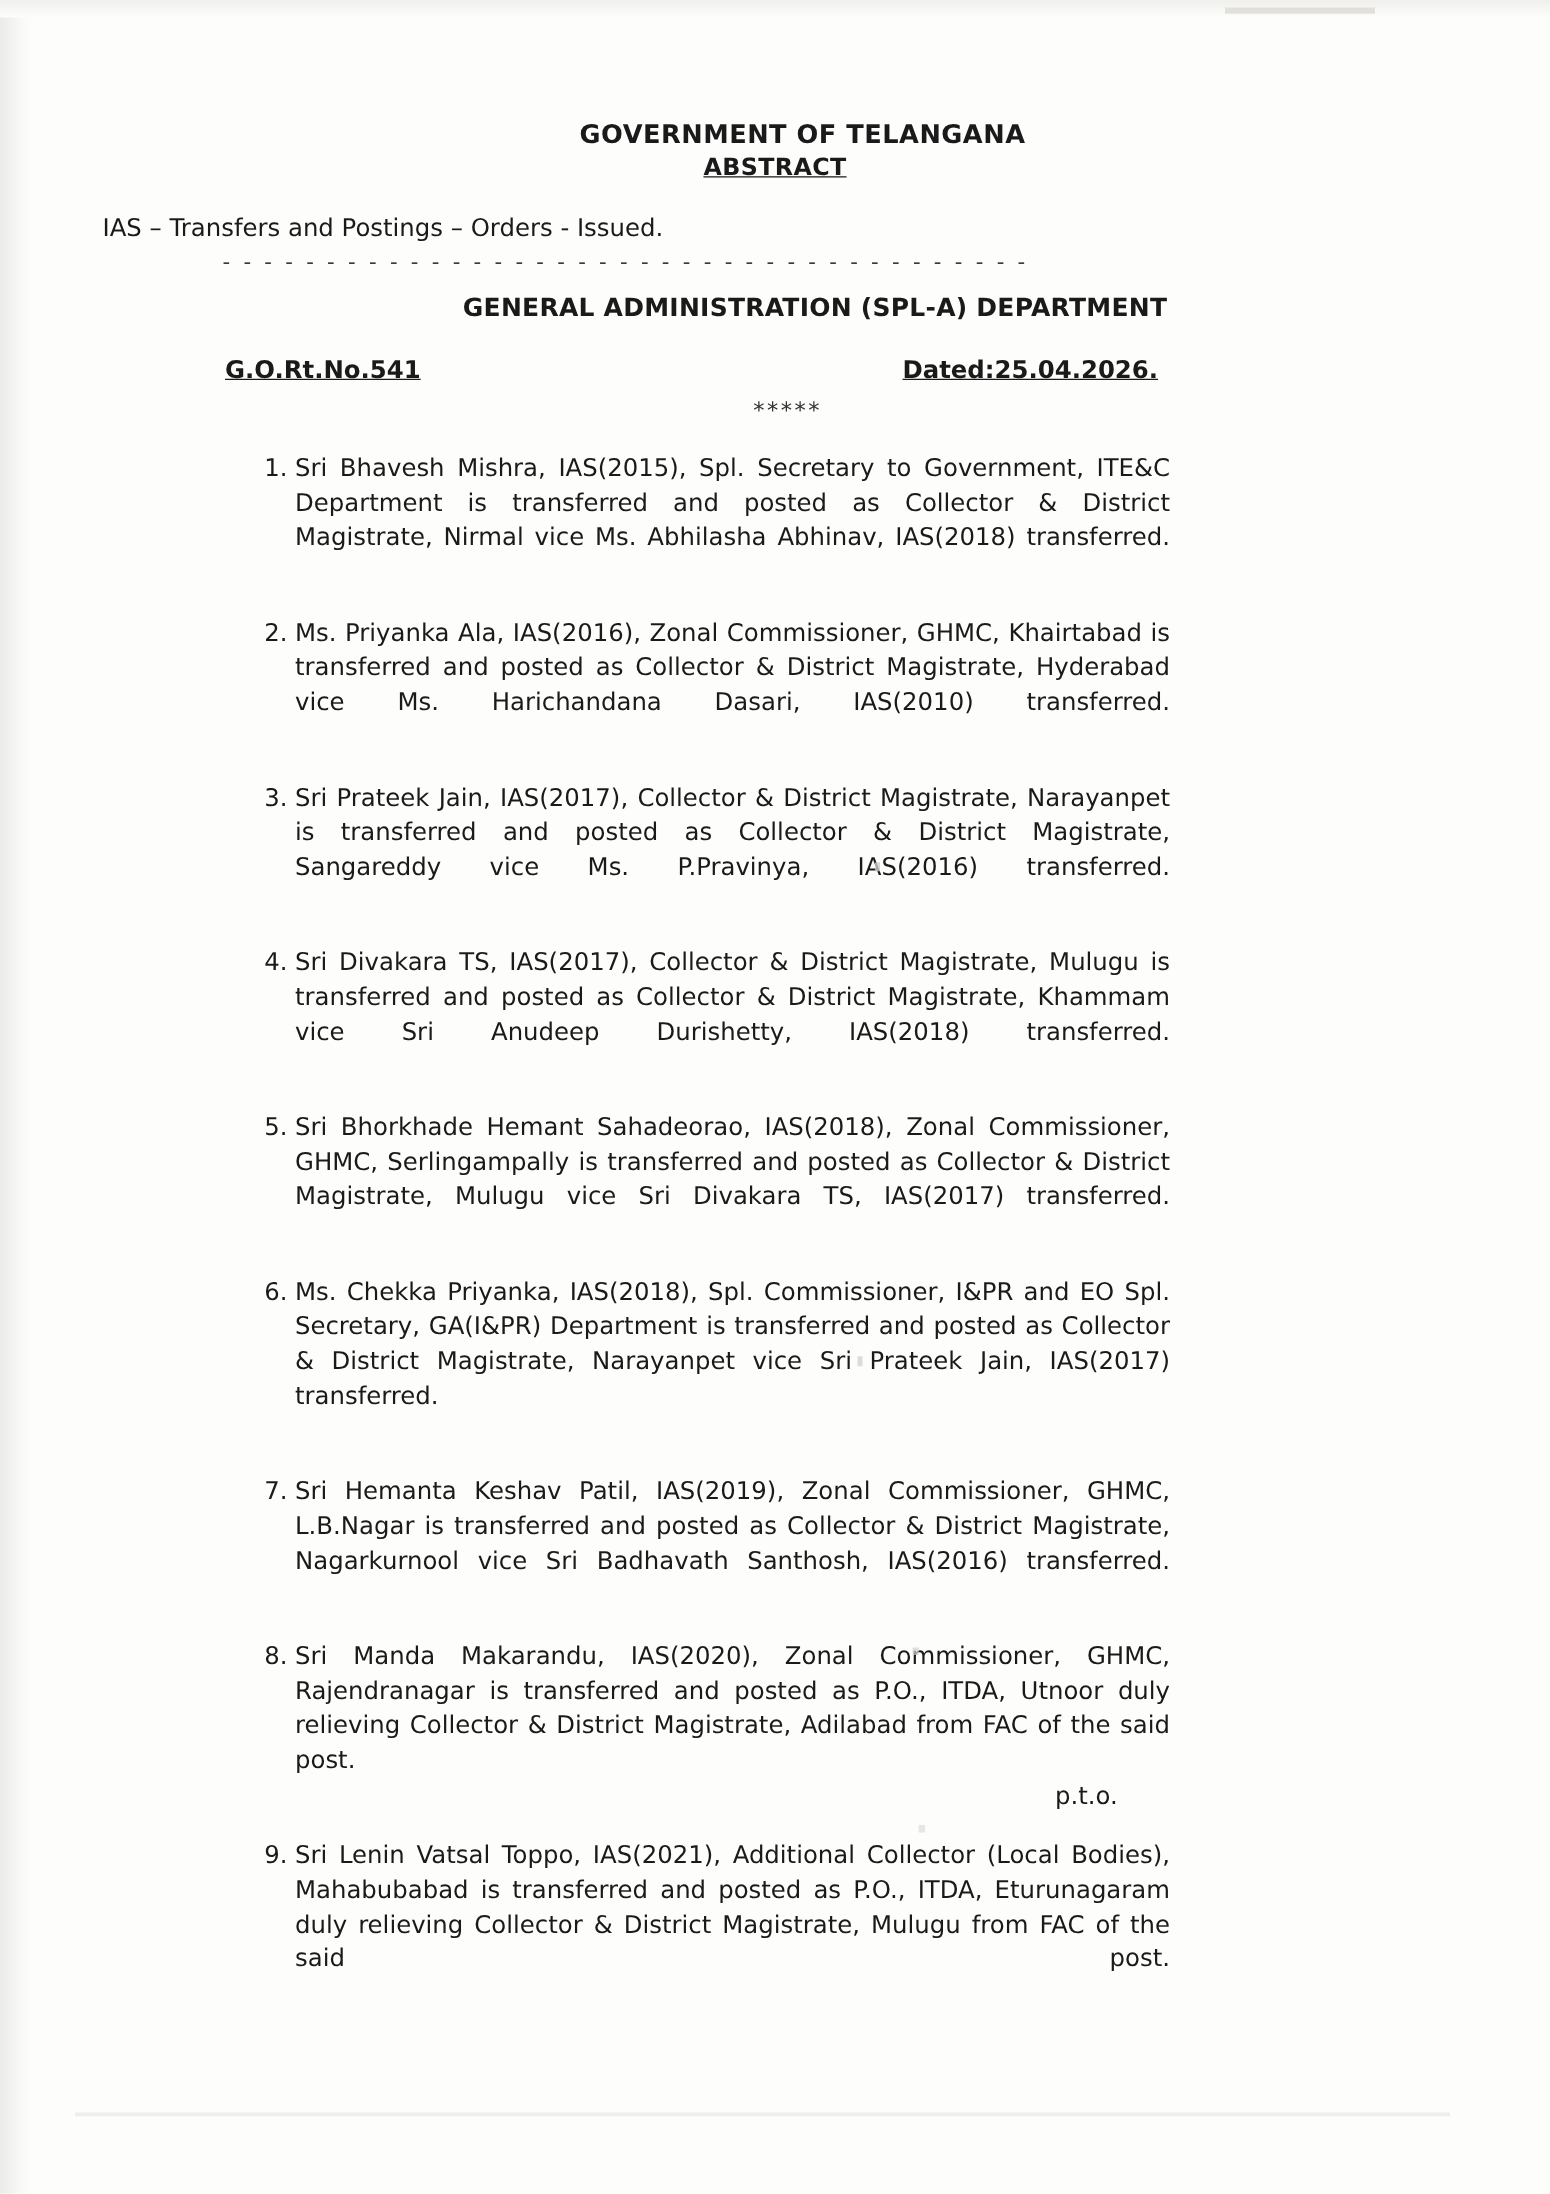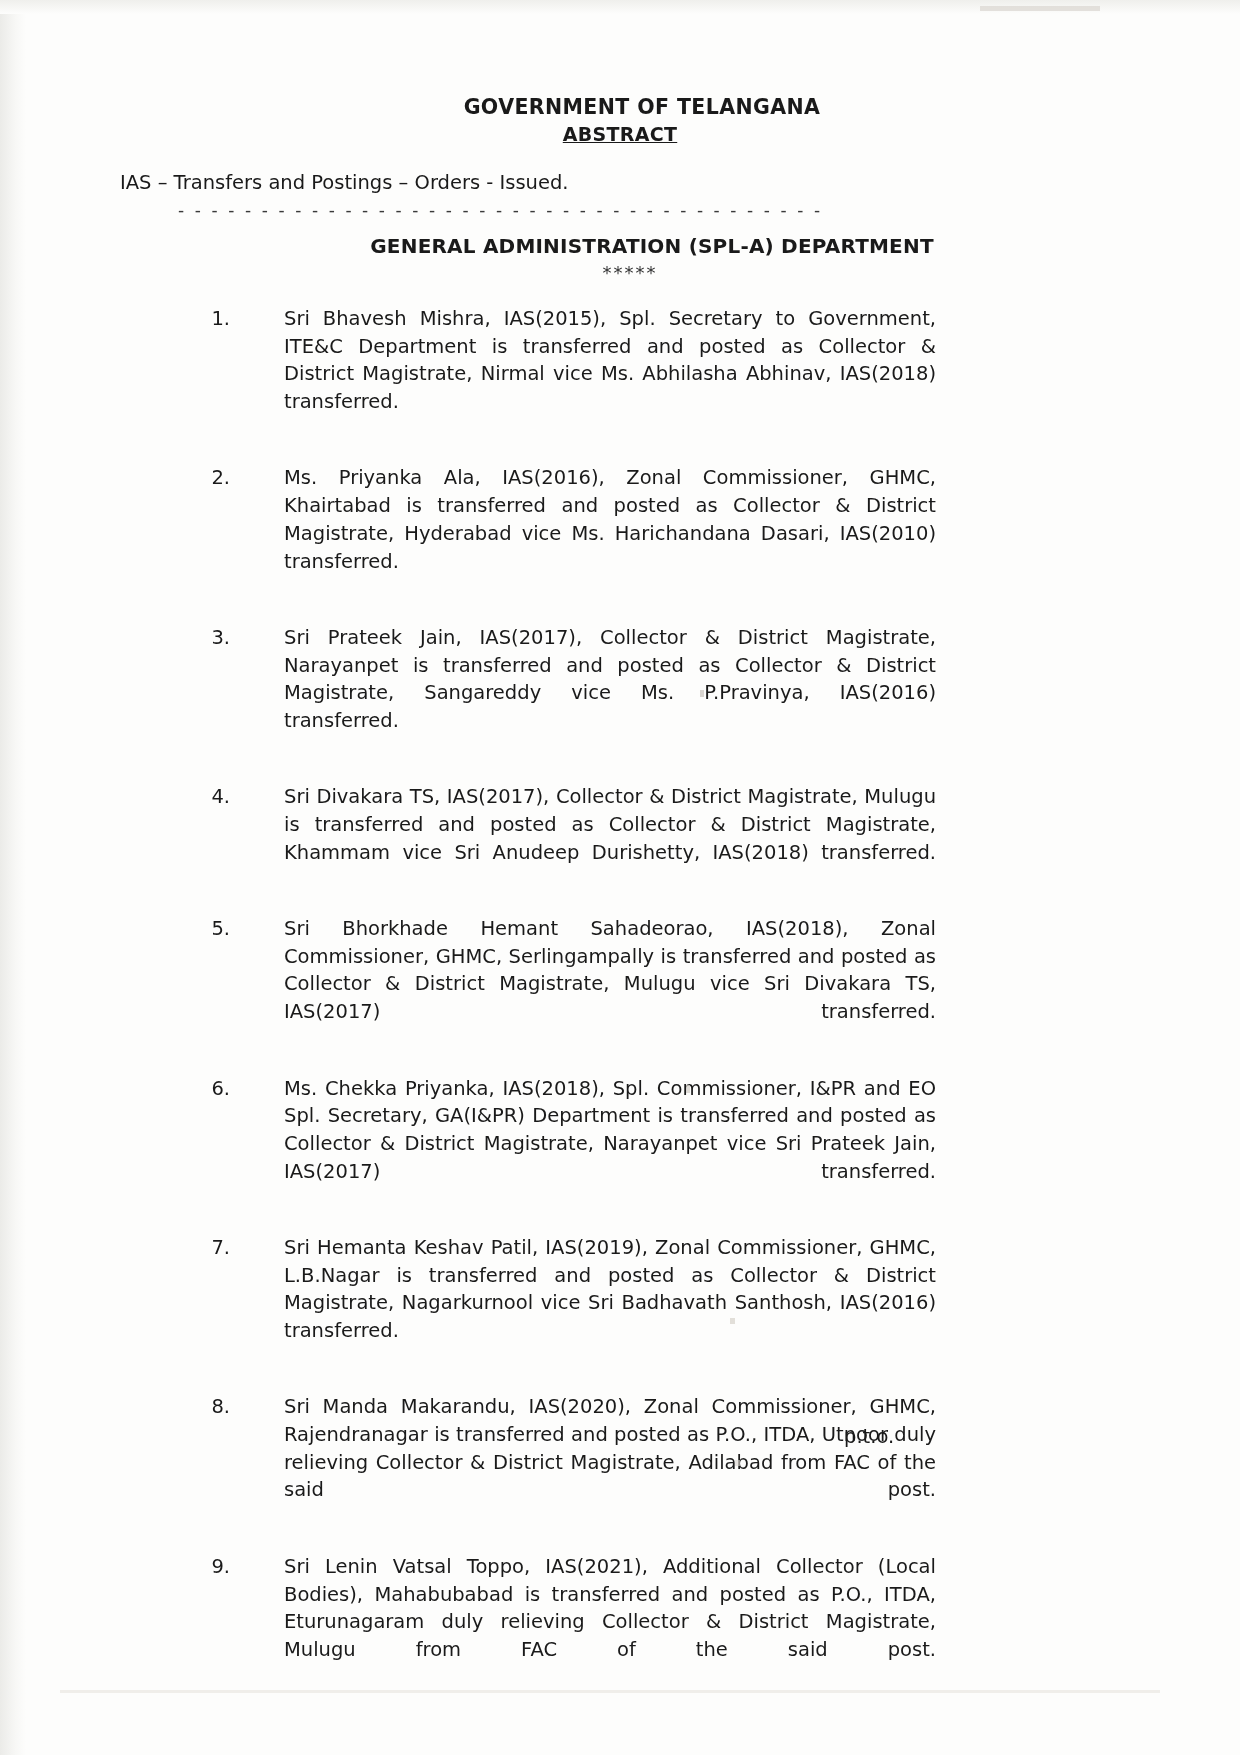--- a/index.html
+++ b/index.html
@@ -69,21 +69,21 @@
   .hdr-abstract {
     font-size: 19px;
     font-weight: bold;
     text-decoration: underline;
     margin-top: 4px;
     letter-spacing: 0.3px;
     text-align: center;
   }
 
   .subject-line {
-    margin: 26px 0 0 120px;
+    margin: 26px 0 0 82px;
     font-size: 19.5px;
   }
 
   .dashed-rule {
     margin: 6px 0 0 178px;
     width: 748px;
     font-size: 17px;
     letter-spacing: 2.6px;
     color: #3a3a3a;
     white-space: nowrap;
@@ -167,21 +167,20 @@
   ol.orders li .num {
     position: absolute;
     left: -36px;
     top: 0;
     width: 30px;
     text-align: right;
     font-size: 19.5px;
   }
   ol.orders li .txt {
     display: block;
-    margin-left: 48px;
   }
   ol.orders li .txt::after {
     content: "";
     display: inline-block;
     width: 100%;
   }
 
   .pto {
     position: absolute;
     top: 1425px;
@@ -233,20 +232,24 @@
       <div class="hdr-gov">GOVERNMENT OF TELANGANA</div>
       <div class="hdr-abstract">ABSTRACT</div>
     </div>
 
     <div class="subject-line">IAS – Transfers and Postings – Orders - Issued.</div>
 
     <div class="dashed-rule">- - - - - - - - - - - - - - - - - - - - - - - - - - - - - - - - - - - - - - -</div>
 
     <div class="dept-line">GENERAL ADMINISTRATION (SPL-A) DEPARTMENT</div>
 
+    <div class="go-row">
+      <span class="go-no">G.O.Rt.No.541</span>
+      <span class="go-date">Dated:25.04.2026.</span>
+    </div>
 
     <div class="stars">*****</div>
 
 
 
     <ol class="orders">
       <li>
         <span class="num">1.</span>
         <span class="txt">Sri Bhavesh Mishra, IAS(2015), Spl. Secretary to Government, ITE&amp;C Department is transferred and posted as Collector &amp; District Magistrate, Nirmal vice Ms. Abhilasha Abhinav, IAS(2018) transferred.</span>
       </li>

